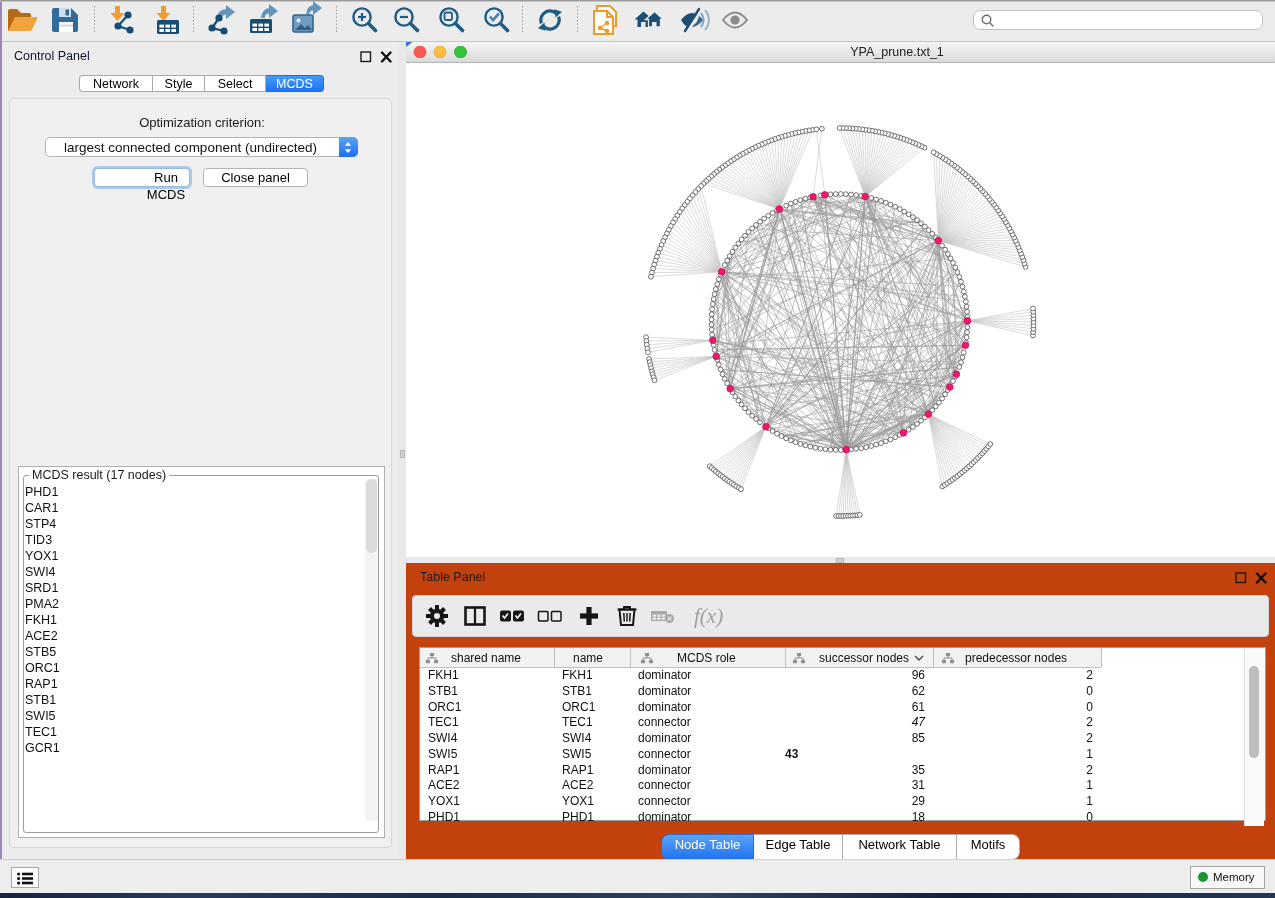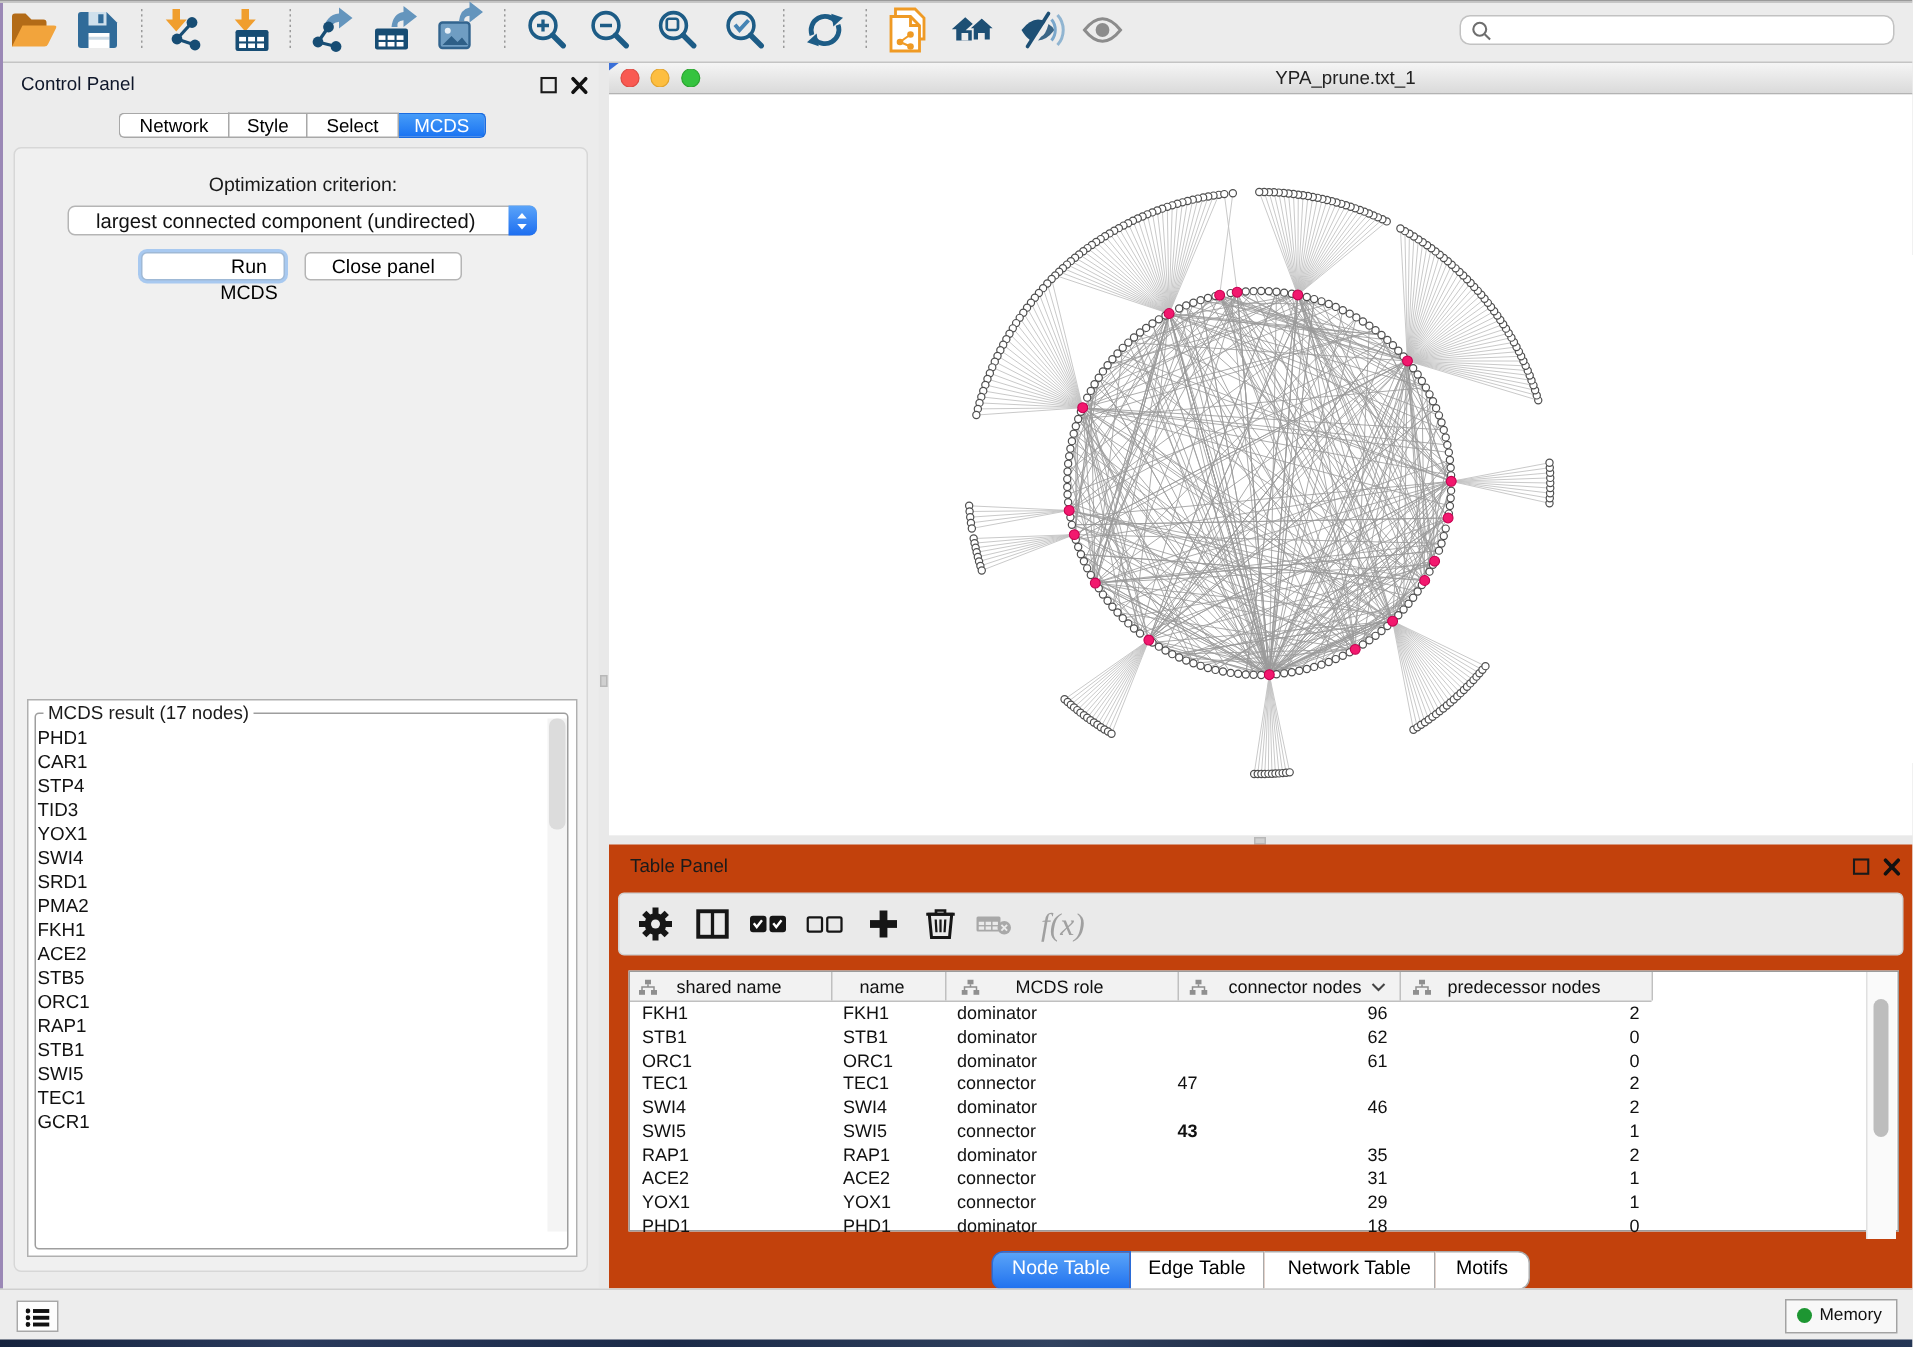--- a/index.html
+++ b/index.html
@@ -1243,21 +1243,21 @@
 
   <div class="abs" style="left:0;top:0;width:681px;height:19px;background:#f2f2f2;border-bottom:1px solid #c0c0c0;"></div>
   <div class="abs" style="left:0;top:0;height:19px;border-right:1px solid #c0c0c0;width:134px;"></div>
   <div class="abs" style="left:134px;top:0;height:19px;border-right:1px solid #c0c0c0;width:76px;"></div>
   <div class="abs" style="left:210px;top:0;height:19px;border-right:1px solid #c0c0c0;width:155px;"></div>
   <div class="abs" style="left:365px;top:0;height:19px;border-right:1px solid #c0c0c0;width:148px;"></div>
   <div class="abs" style="left:513px;top:0;height:19px;border-right:1px solid #c0c0c0;width:168px;"></div>
   <div class="abs" style="left:31px;top:3px;font-size:12px;color:#111;">shared name</div>
   <div class="abs" style="left:153px;top:3px;font-size:12px;color:#111;">name</div>
   <div class="abs" style="left:257px;top:3px;font-size:12px;color:#111;">MCDS role</div>
-  <div class="abs" style="left:399px;top:3px;font-size:12px;color:#111;">connector nodes</div>
+  <div class="abs" style="left:399px;top:3px;font-size:12px;color:#111;">successor nodes</div>
   <div class="abs" style="left:545px;top:3px;font-size:12px;color:#111;">predecessor nodes</div>
   <svg class="abs" style="left:6px;top:4.5px;" width="12" height="11" viewBox="0 0 12 11">
         <g fill="#8f8f8f">
           <rect x="4" y="0" width="4" height="3.2"></rect>
           <rect x="0" y="7" width="4" height="3.2"></rect>
           <rect x="8" y="7" width="4" height="3.2"></rect>
         </g>
         <g stroke="#8f8f8f" fill="none">
           <path d="M6,3.2 v2 M2,7 v-2 h8 v2"></path>
         </g>
@@ -1315,28 +1315,28 @@
           <span style="position:absolute;left:8px;top:1px;">ORC1</span>
           <span style="position:absolute;left:142px;top:1px;">ORC1</span>
           <span style="position:absolute;left:218px;top:1px;">dominator</span>
           <span style="position:absolute;left:365px;width:140px;text-align:right;top:1px;">61</span>
           <span style="position:absolute;left:513px;width:160px;text-align:right;top:1px;">0</span>
         </div>
    <div style="position:relative;height:15.75px;">
           <span style="position:absolute;left:8px;top:1px;">TEC1</span>
           <span style="position:absolute;left:142px;top:1px;">TEC1</span>
           <span style="position:absolute;left:218px;top:1px;">connector</span>
-          <span style="position:absolute;left:365px;width:140px;text-align:left;top:1px;">47</span>
+          <span style="position:absolute;left:365px;width:140px;text-align:right;top:1px;font-style:italic;">47</span>
           <span style="position:absolute;left:513px;width:160px;text-align:right;top:1px;">2</span>
         </div>
    <div style="position:relative;height:15.75px;">
           <span style="position:absolute;left:8px;top:1px;">SWI4</span>
           <span style="position:absolute;left:142px;top:1px;">SWI4</span>
           <span style="position:absolute;left:218px;top:1px;">dominator</span>
-          <span style="position:absolute;left:365px;width:140px;text-align:right;top:1px;">46</span>
+          <span style="position:absolute;left:365px;width:140px;text-align:right;top:1px;">85</span>
           <span style="position:absolute;left:513px;width:160px;text-align:right;top:1px;">2</span>
         </div>
    <div style="position:relative;height:15.75px;">
           <span style="position:absolute;left:8px;top:1px;">SWI5</span>
           <span style="position:absolute;left:142px;top:1px;">SWI5</span>
           <span style="position:absolute;left:218px;top:1px;">connector</span>
           <span style="position:absolute;left:365px;width:140px;text-align:left;top:1px;font-weight:bold;">43</span>
           <span style="position:absolute;left:513px;width:160px;text-align:right;top:1px;">1</span>
         </div>
    <div style="position:relative;height:15.75px;">

